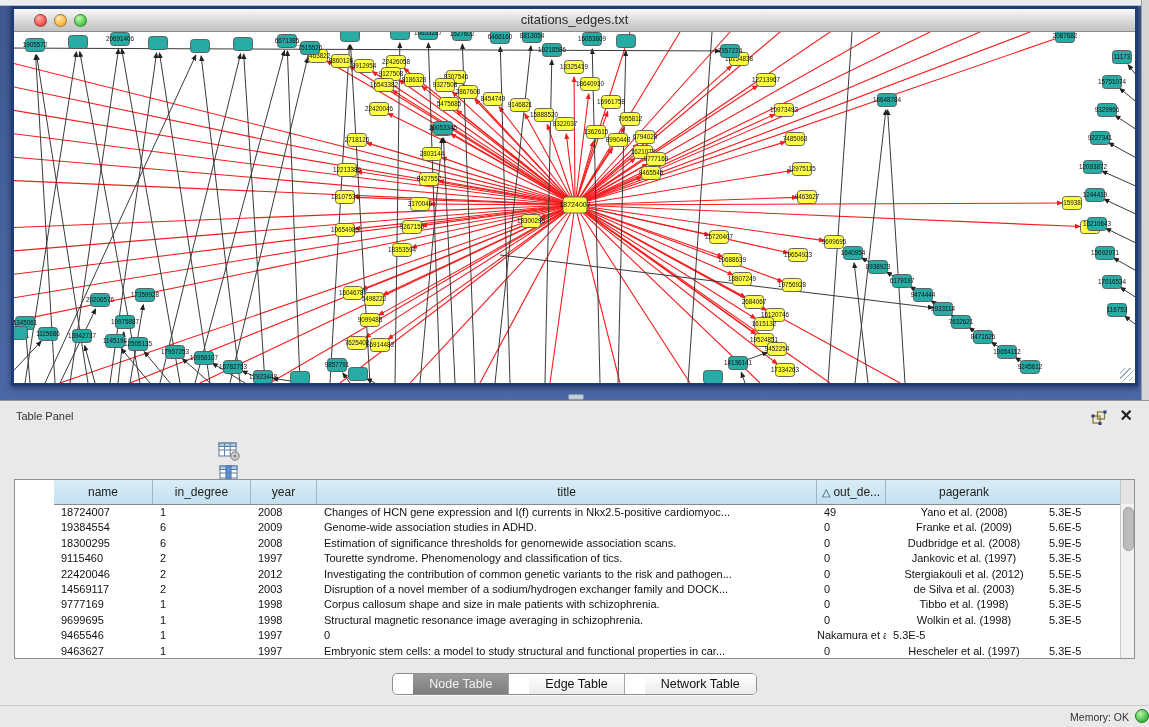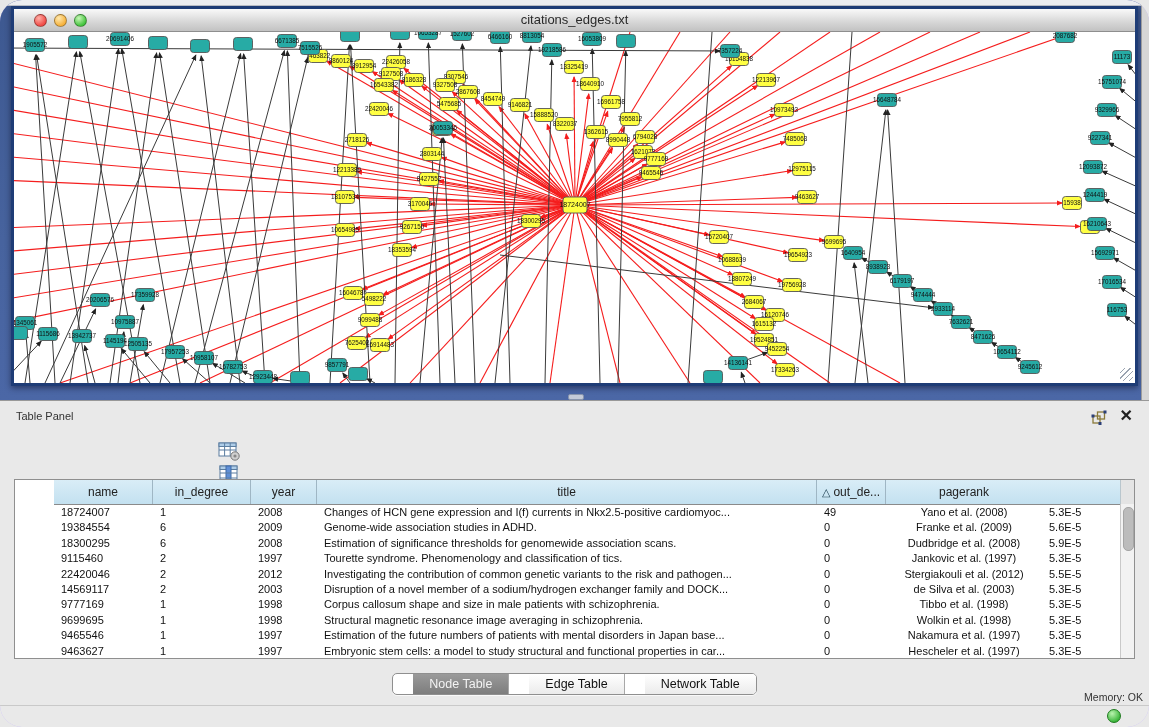--- a/index.html
+++ b/index.html
@@ -1,17 +1,17 @@
 <!DOCTYPE html>
 <html><head>
 <meta charset="utf-8">
 <style>
   html,body{margin:0;padding:0;background:#e8e8e8;}
   .screen{position:relative;width:1149px;height:727px;overflow:hidden;
-    font-family:"Liberation Sans",sans-serif;background:#c4b5fd;border-radius:22px;}
+    font-family:"Liberation Sans",sans-serif;background:#c4b5fd;}
 
   
   .desktop{position:absolute;left:0;top:0;width:1141px;height:400px;
     background:linear-gradient(180deg,#3d5890 0%,#47639e 60%,#4b67a6 100%);}
   .desktop-topstrip{position:absolute;left:0;top:0;width:1149px;height:5px;background:#ecedf1;border-bottom:1px solid #b9bcc4;}
   .right-strip{position:absolute;left:1141px;top:0;width:8px;height:400px;background:#d6d6d6;border-left:1px solid #9d9d9d;}
   .net-window{position:absolute;left:11px;top:6px;width:1121px;border:3px solid #1e3c76;
     background:#fff;box-shadow:0 2px 6px rgba(0,0,20,.45);}
   .titlebar{position:relative;height:22px;background:linear-gradient(#f9f9f9,#d6d6d6 60%,#c2c2c2);
     border-bottom:1px solid #8e8e8e;}
@@ -61,21 +61,21 @@
   .vscroll{position:absolute;right:0;top:24px;bottom:0;width:13px;background:#f2f2f2;border-left:1px solid #c9c9c9;}
   .vthumb{position:absolute;left:1.5px;top:3px;width:9px;height:42px;border-radius:5px;background:#bcbcbc;border:1px solid #a5a5a5;}
   .scroll-corner{position:absolute;right:0;top:0;width:13px;height:24px;background:#e4e4e4;border-left:1px solid #b9c6cd;border-bottom:1px solid #8a8a8a;}
 
   .tabs{position:absolute;left:0;right:0;top:272px;display:flex;justify-content:center;}
   .seg-group{display:flex;border:1px solid #8f8f8f;border-radius:5px;overflow:hidden;background:#fff;box-shadow:0 1px 0 rgba(255,255,255,.7);}
   .seg{padding:3px 16px;font-size:12.5px;color:#111;background:linear-gradient(#ffffff,#ebebeb);border-right:1px solid #a8a8a8;cursor:pointer;white-space:nowrap;margin-left:20px;}
   .seg:last-child{border-right:none;}
   .seg.active{background:linear-gradient(#9a9a9a,#7d7d7d);color:#f3f3f3;}
 
-  .statusbar{position:absolute;right:6px;bottom:5px;display:flex;align-items:center;gap:6px;flex-direction:column;}
+  .statusbar{position:absolute;right:0;bottom:5px;display:flex;align-items:flex-end;gap:6px;}
   .statusbar .mem{font-size:10.5px;color:#333;}
   .mem-dot{width:12px;height:12px;border-radius:50%;border:1px solid #1d7a1d;
     background:radial-gradient(circle at 35% 30%,#b9f3ae,#38b438 75%);}
   .status-divider{position:absolute;left:0;right:0;top:304px;height:1px;background:#c9c9c9;}
 </style>
 </head>
 <body>
 
 <div class="screen">
 
@@ -674,21 +674,20 @@
             <div class="tcell">1998</div>
             <div class="tcell">Structural magnetic resonance image averaging in schizophrenia.</div>
             <div class="tcell">0</div>
             <div class="tcell center">Wolkin et al. (1998)</div>
             <div class="tcell">5.3E-5</div>
           </div>
           <div class="trow">
             <div class="tcell">9465546</div>
             <div class="tcell">1</div>
             <div class="tcell">1997</div>
-            <div class="tcell">Estimation of the future numbers of patients with mental disorders in Japan base...</div>
             <div class="tcell">0</div>
             <div class="tcell center">Nakamura et al. (1997)</div>
             <div class="tcell">5.3E-5</div>
           </div>
           <div class="trow">
             <div class="tcell">9463627</div>
             <div class="tcell">1</div>
             <div class="tcell">1997</div>
             <div class="tcell">Embryonic stem cells: a model to study structural and functional properties in car...</div>
             <div class="tcell">0</div>

